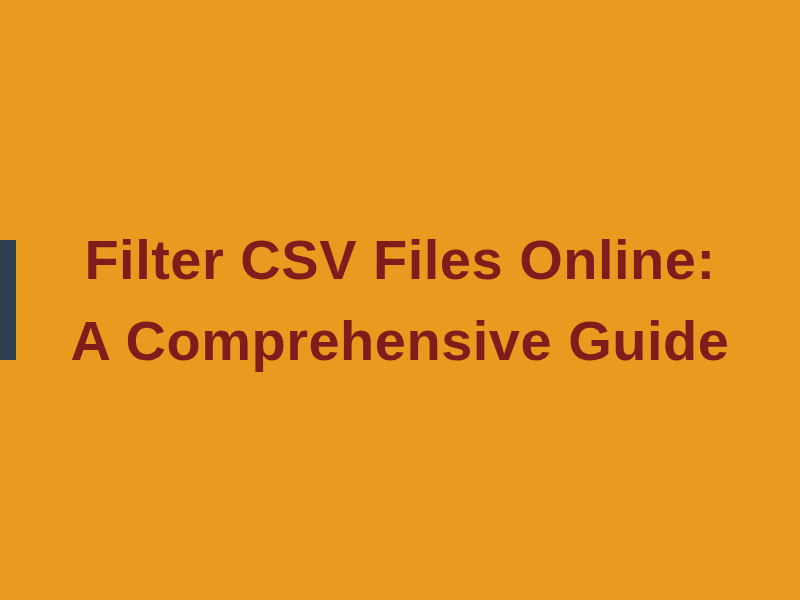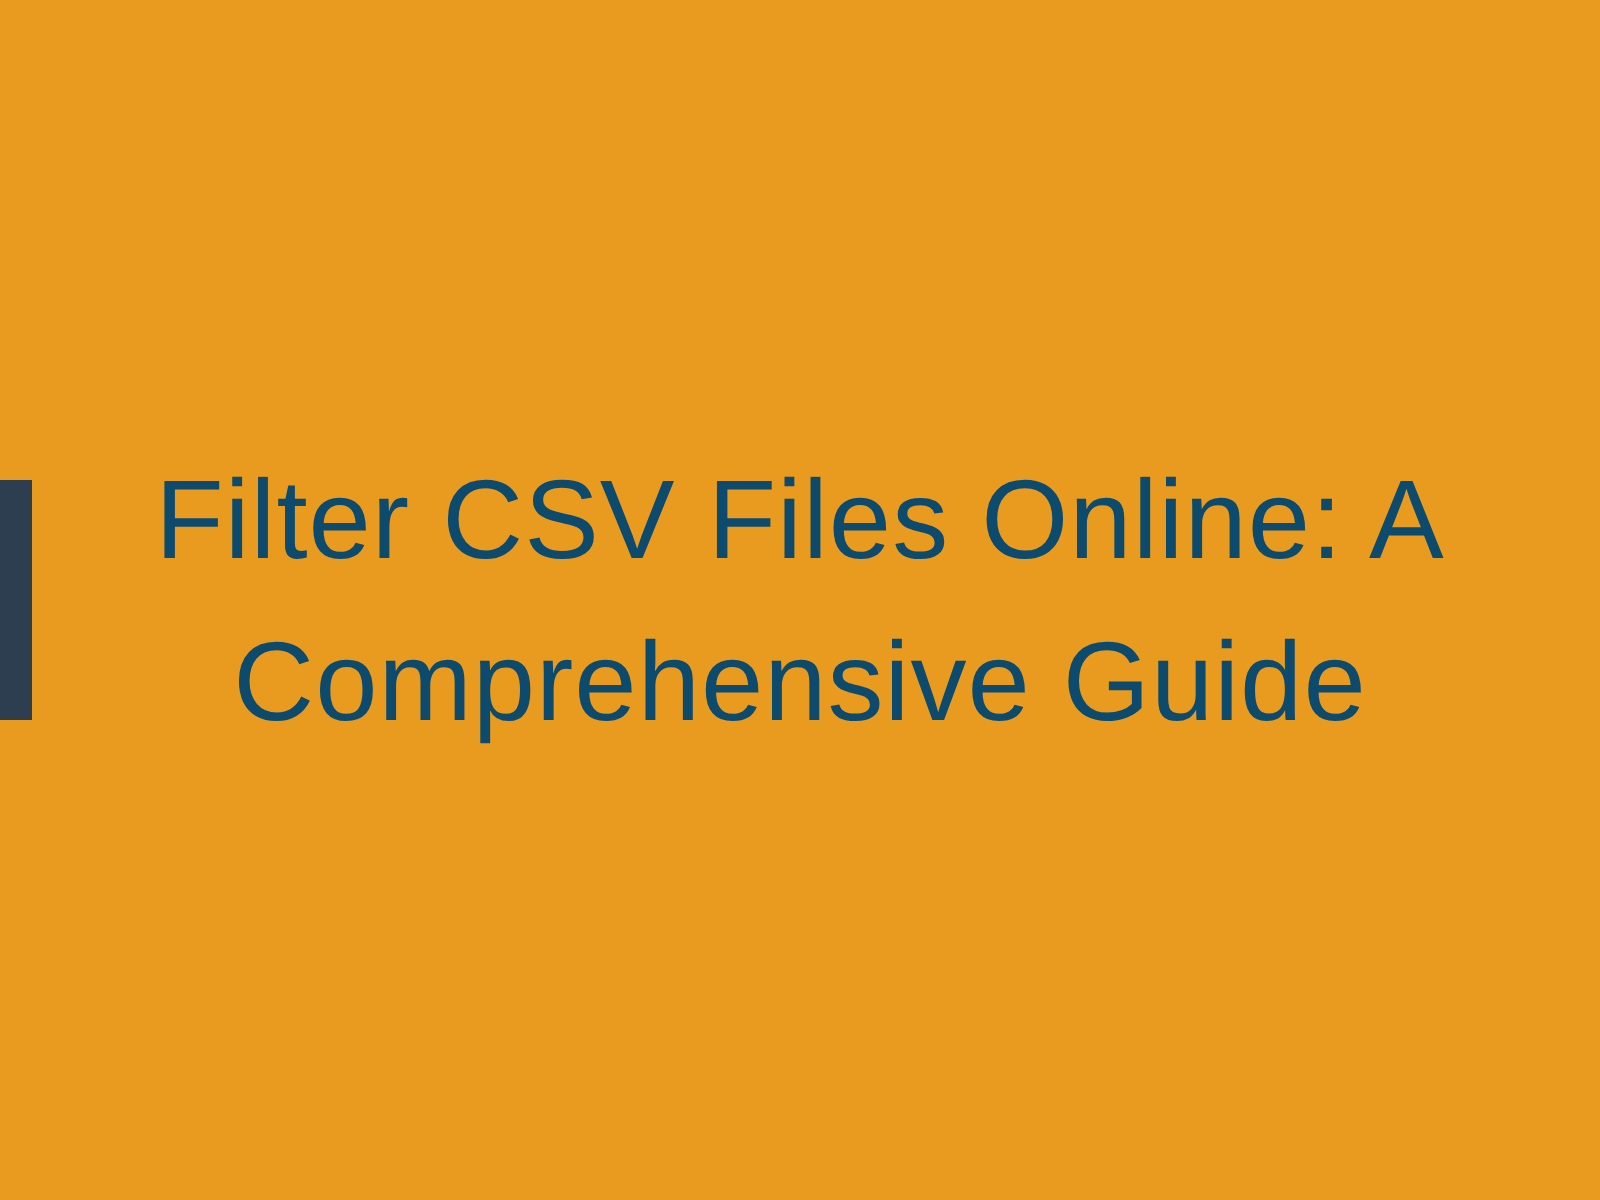--- a/index.html
+++ b/index.html
@@ -20,23 +20,23 @@
     .accent-bar {
       position: absolute;
       left: 0;
       top: 50%;
       transform: translateY(-50%);
       width: 16px;
       height: 120px;
       background-color: #2c3e50;
     }
     .title {
-      color: #0c4a6e;
+      color: #7f1d1d;
       font-size: 56px;
-      font-weight: 400;
+      font-weight: 700;
       text-align: center;
       line-height: 1.45;
       padding: 0 60px;
       letter-spacing: 0.5px;
     }
   </style>
 </head>
 <body>
 
 <div class="accent-bar"></div>

